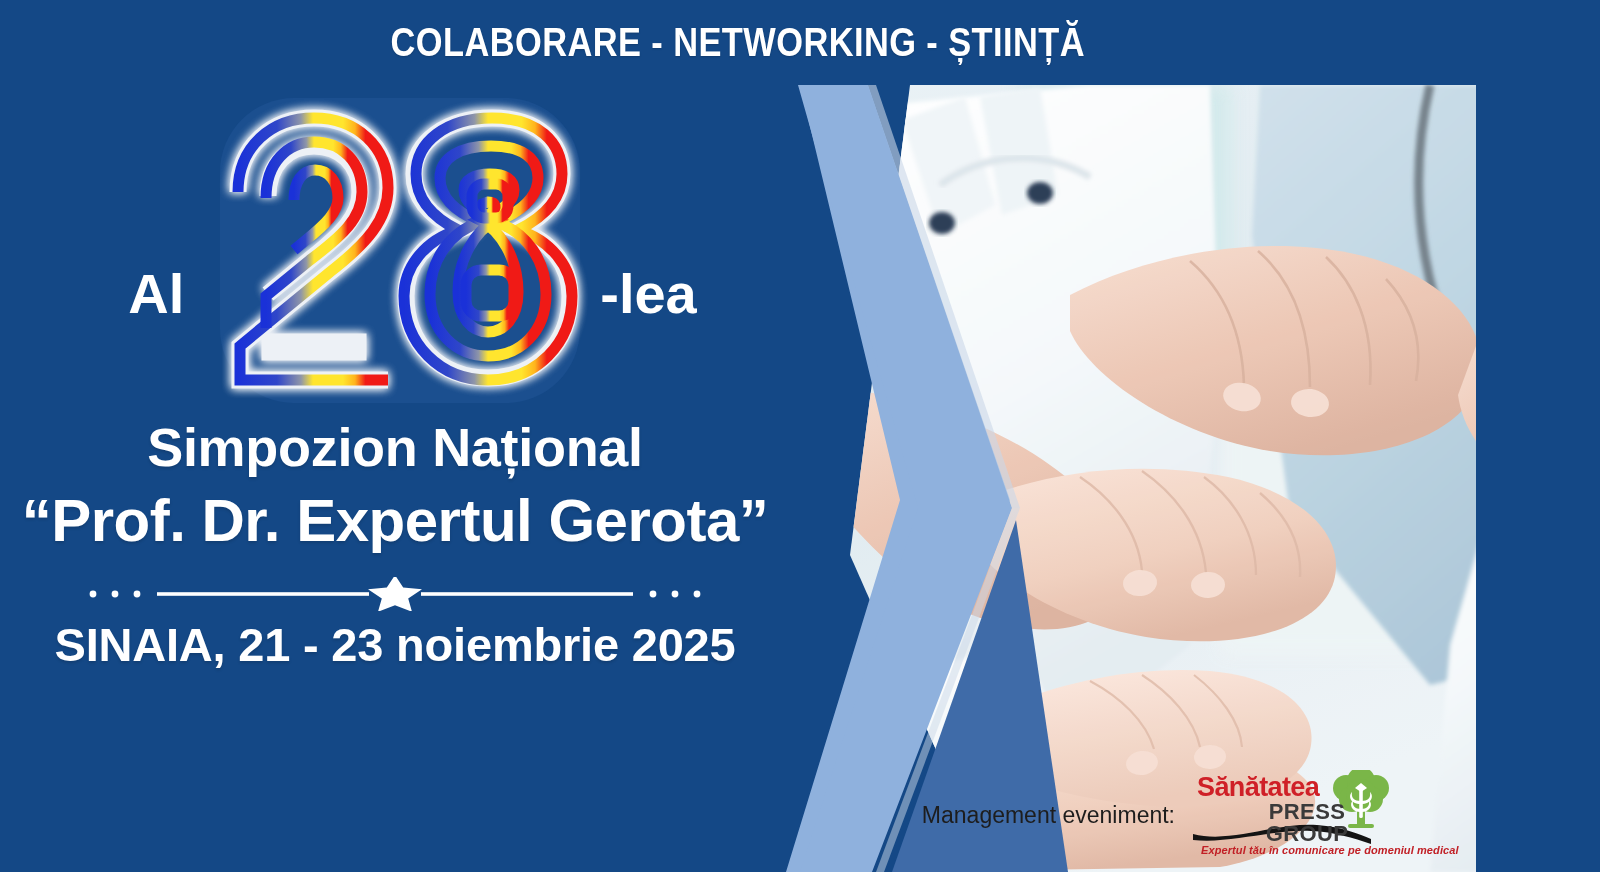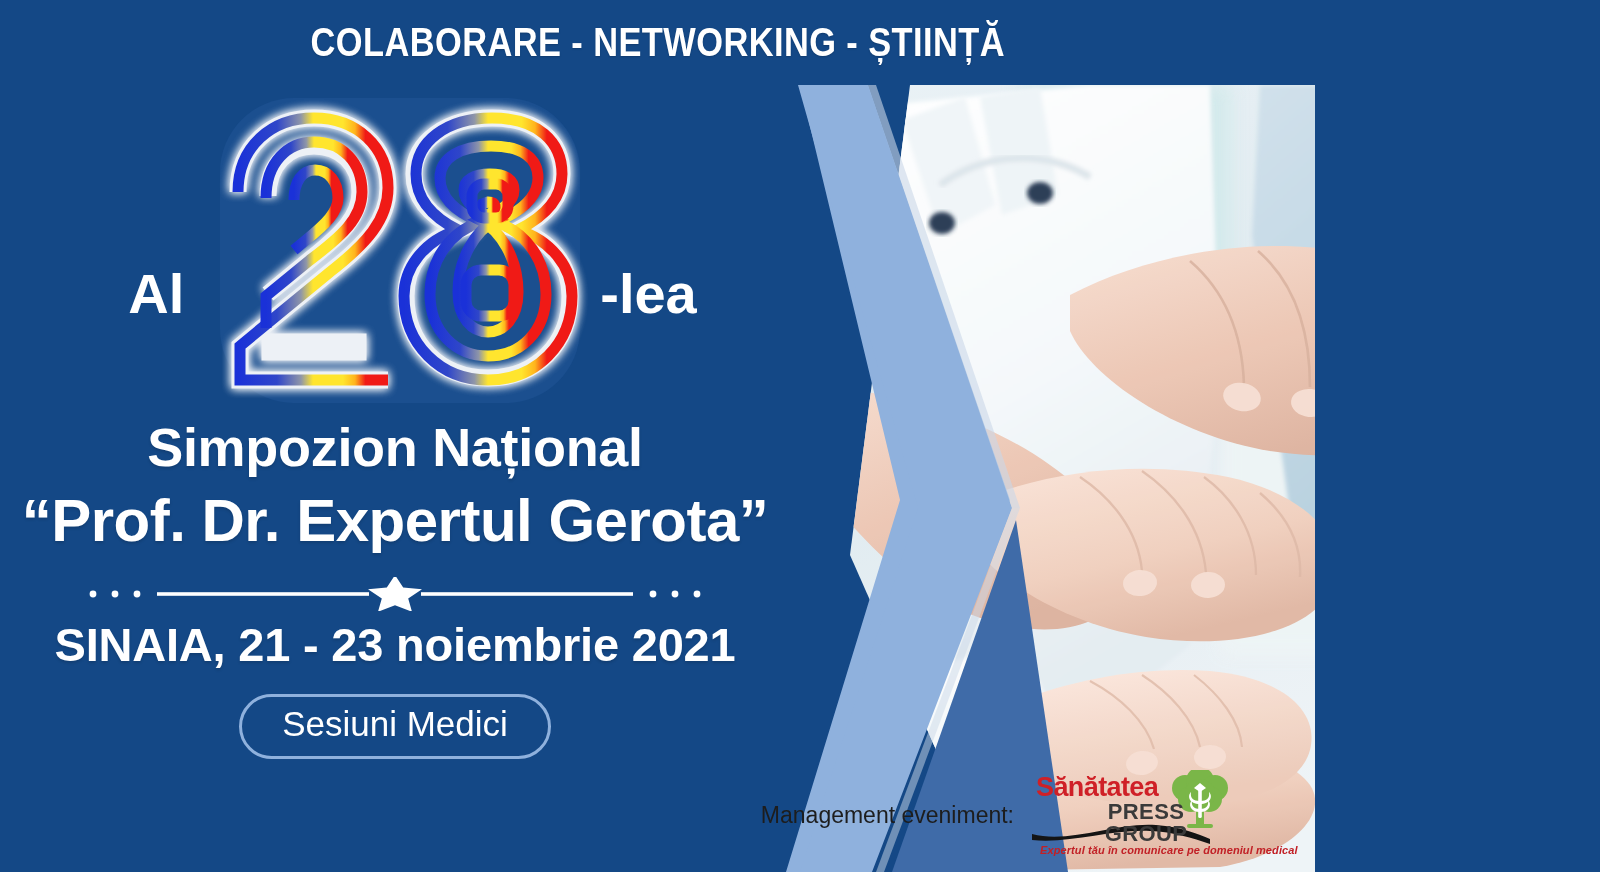--- a/index.html
+++ b/index.html
@@ -4,21 +4,21 @@
 <style>
   * { margin:0; padding:0; box-sizing:border-box; }
   html, body {
     width:1600px; height:872px;
     background:#144886;
     font-family:"Liberation Sans", sans-serif;
     overflow:hidden;
   }
   #banner {
     position:relative;
-    width:1315px; height:872px;
+    width:1476px; height:872px;
     background:#144886;
     overflow:hidden;
   }
 
   
   .headline {
     position:absolute;
     top:0; left:0; right:0;
     height:85px;
     display:flex;
@@ -418,24 +418,23 @@
           <circle cx="568" cy="17" r="3.4"></circle>
           <circle cx="590" cy="17" r="3.4"></circle>
           <circle cx="612" cy="17" r="3.4"></circle>
           <rect x="72" y="15.2" width="212" height="3.6"></rect>
           <rect x="336" y="15.2" width="212" height="3.6"></rect>
           <polygon points="310,1 318.2,18.4 337,20.8 323.2,33.6 327,52 310,43 293,52 296.8,33.6 283,20.8 301.8,18.4" transform="translate(0,-7) scale(1,0.72) translate(0,6)"></polygon>
         </g>
       </svg>
     </div>
 
-    <div class="date-line">SINAIA, 21 - 23 noiembrie 2021</div>
+    <div class="date-line">SINAIA, 21 - 23 noiembrie 2025</div>
 
     <div class="pills">
-      <div class="pill">Sesiuni Medici</div>
     </div>
   </div>
 
   <div class="credit">
     <div class="credit-label">Management eveniment:</div>
     <div class="spg-logo">
       <svg class="spg-swoosh" width="178" height="22" viewBox="0 0 178 22" aria-hidden="true">
         <path d="M 0 12 C 38 22, 84 0, 124 3 C 150 5, 166 12, 178 17 L 178 22 C 160 16, 142 10, 118 9 C 80 7, 38 22, 0 18 Z" fill="#141414"></path>
       </svg>
       <svg class="spg-tree" width="62" height="60" viewBox="0 0 62 60" aria-hidden="true">

